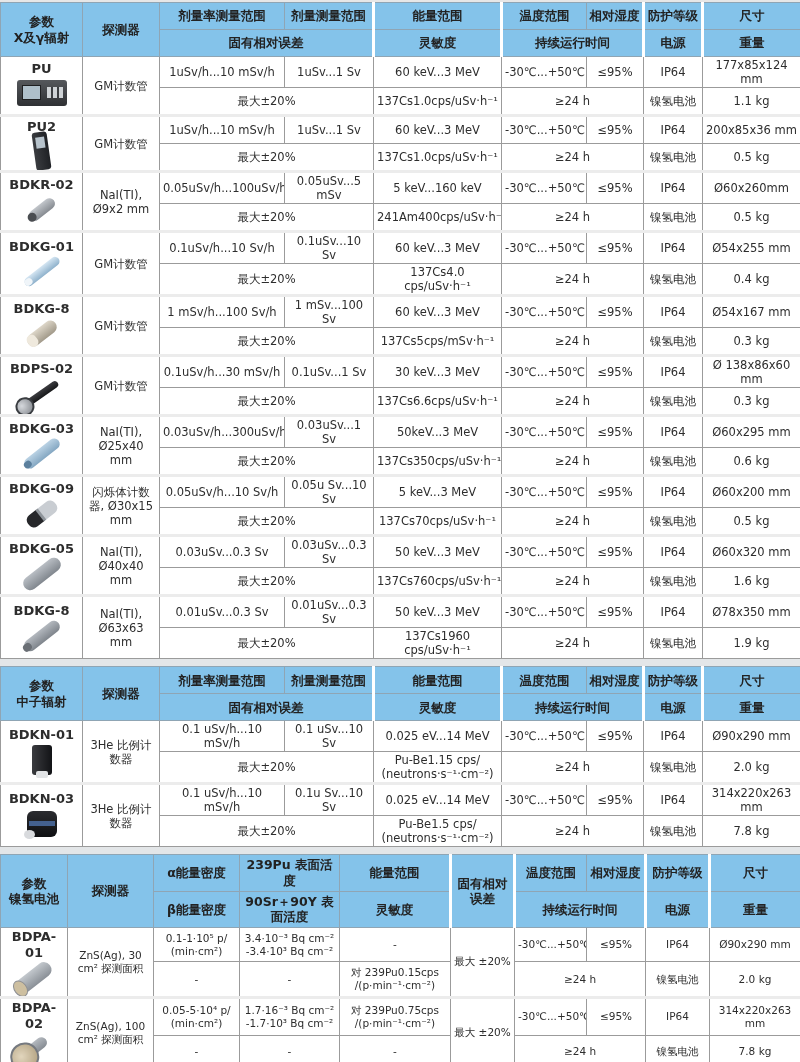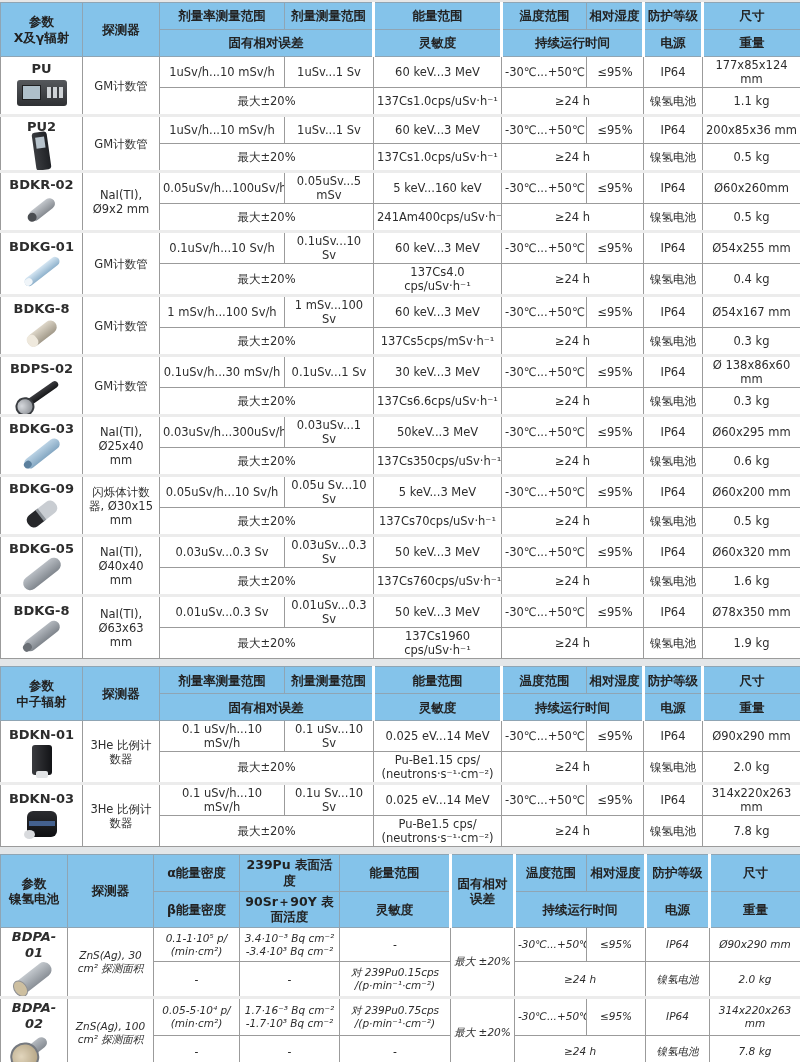--- a/index.html
+++ b/index.html
@@ -37,21 +37,21 @@
     padding:1px 3px;
     background:#ffffff;
     line-height:1.22;
     overflow:hidden;
   }
   table.spec td.thick-b{border-bottom:3px solid #ececec;}
   #t2 table.spec td{font-size:10.5px;}
 
   #t0 thead tr{height:27px;} #t0 tbody tr{height:28px;}
   #t1 thead tr{height:27px;} #t1 tbody tr{height:27px;}
-  #t2 thead tr{height:28px;} #t2 tbody tr{height:25px;font-style:italic;}
+  #t2 thead tr{height:28px;} #t2 tbody tr{height:25px;}
 
   th.param-th span{display:block;}
   td.model{
     vertical-align:top;text-align:left;padding:3px 2px 2px 5px;
   }
   .model-name{font-weight:bold;font-size:13px;display:block;}
   .device-wrap{height:34px;display:flex;align-items:center;justify-content:center;}
   td.detector{font-size:11.5px;}
 
   

